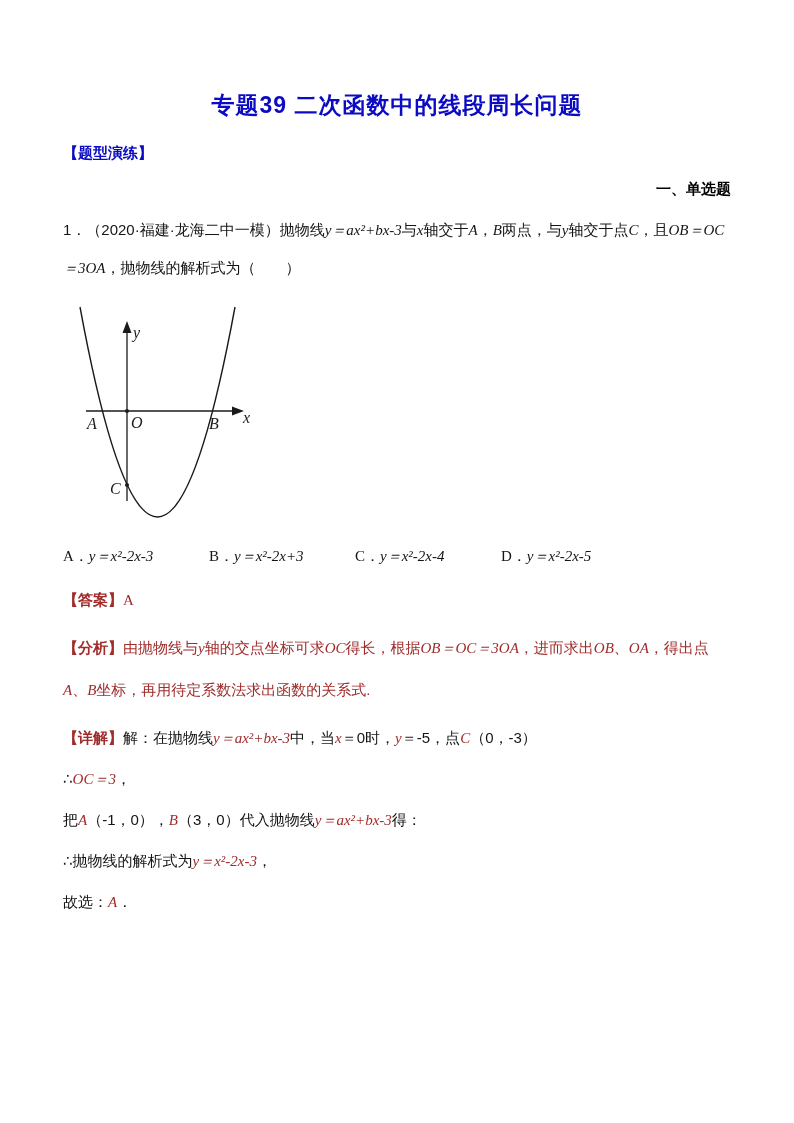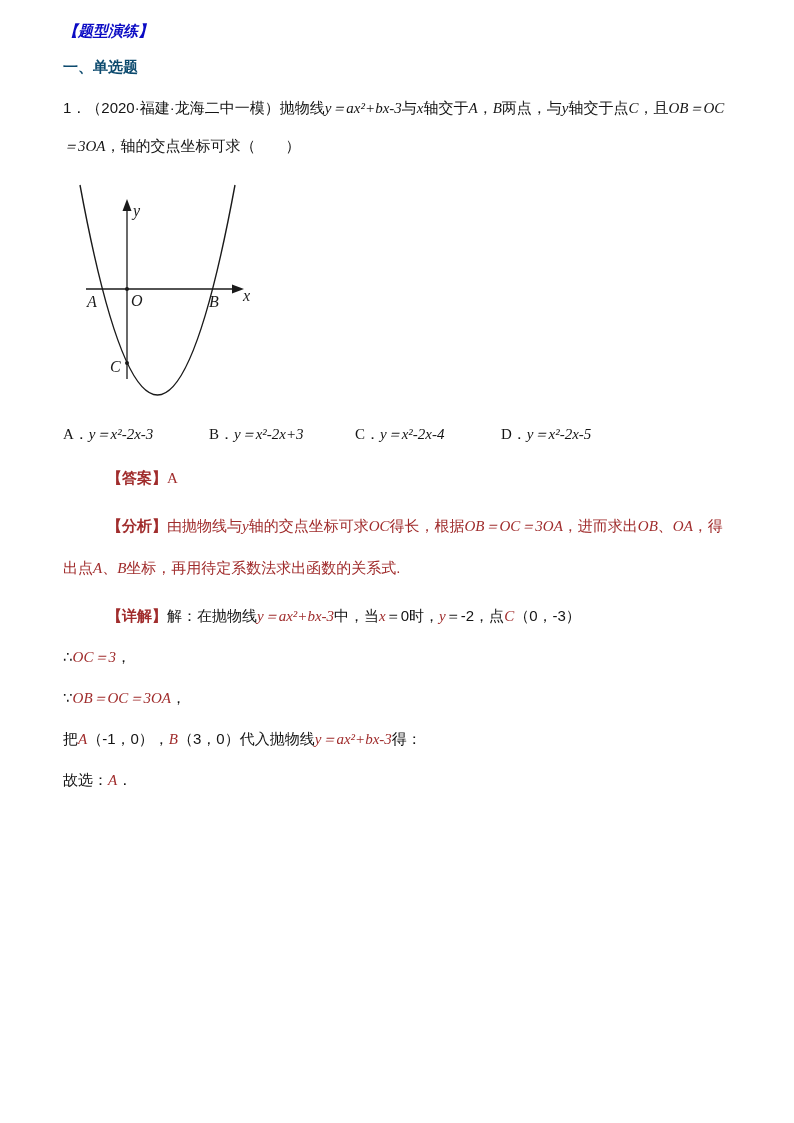--- a/index.html
+++ b/index.html
@@ -20,42 +20,42 @@
     color:#0b0bc4;
     letter-spacing:1px;
     line-height:34px;
   }
   .section-header{
     margin-top:20px;
     font-size:15px;
     font-weight:bold;
     color:#0b0bc4;
     line-height:22px;
-    font-style:italic;
   }
   .subsection{
     margin-top:15px;
     font-weight:bold;
-    color:#0c4a6e;
+    color:#000000;
     line-height:20px;
+    text-align:right;
   }
   .question{
     margin-top:12px;
     line-height:38px;
     color:#151515;
   }
   .mi{
     font-family:"Liberation Serif","DejaVu Serif",serif;
     font-style:italic;
   }
   .sr{
     font-family:"Liberation Serif","DejaVu Serif",serif;
   }
   .red{color:#a02c2c;}
-  .rl{color:#a02c2c;font-weight:bold;margin-left:44px;}
+  .rl{color:#a02c2c;font-weight:bold;}
   .figure{margin-top:2px;}
   .figure svg{display:block;margin-left:-10px;}
   .fig-label{
     font-family:"Liberation Serif","DejaVu Serif",serif;
     font-style:italic;
     font-size:16px;
     fill:#1a1a1a;
   }
   .options{
     display:flex;
@@ -76,26 +76,27 @@
     margin:0 0 17px 0;
     line-height:23px;
   }
   .solution{margin-top:4px;}
 </style>
 </head>
 <body>
 
 <main class="content">
 
+  <h1 class="title">专题39 二次函数中的线段周长问题</h1>
 
   <div class="section-header">【题型演练】</div>
 
   <div class="subsection">一、单选题</div>
 
-  <p class="question"><span>1．（2020·福建·龙海二中一模）抛物线</span><span class="mi">y＝ax²+bx-3</span><span>与</span><span class="mi">x</span><span>轴交于</span><span class="mi">A</span><span>，</span><span class="mi">B</span><span>两点，与</span><span class="mi">y</span><span>轴交于点</span><span class="mi">C</span><span>，且</span><span class="mi">OB＝OC＝3OA</span><span>，轴的交点坐标可求（　　）</span></p>
+  <p class="question"><span>1．（2020·福建·龙海二中一模）抛物线</span><span class="mi">y＝ax²+bx-3</span><span>与</span><span class="mi">x</span><span>轴交于</span><span class="mi">A</span><span>，</span><span class="mi">B</span><span>两点，与</span><span class="mi">y</span><span>轴交于点</span><span class="mi">C</span><span>，且</span><span class="mi">OB＝OC＝3OA</span><span>，抛物线的解析式为（　　）</span></p>
 
   <div class="figure">
     <svg width="272" height="228" viewBox="50 278 272 228" xmlns="http://www.w3.org/2000/svg">
 
       <line x1="83" y1="387" x2="232" y2="387" stroke="#1a1a1a" stroke-width="1.3"></line>
       <polygon points="241,387 229,382.5 229,391.5" fill="#1a1a1a"></polygon>
 
       <line x1="124" y1="306" x2="124" y2="477" stroke="#1a1a1a" stroke-width="1.3"></line>
       <polygon points="124,297 119.5,309 128.5,309" fill="#1a1a1a"></polygon>
 
@@ -118,20 +119,20 @@
     <div class="opt"><span class="sr">B．</span><span class="mi">y＝x²-2x+3</span></div>
     <div class="opt"><span class="sr">C．</span><span class="mi">y＝x²-2x-4</span></div>
     <div class="opt"><span class="sr">D．</span><span class="mi">y＝x²-2x-5</span></div>
   </div>
 
   <p class="answer-line"><span class="rl">【答案】</span><span class="sr red">A</span></p>
 
   <p class="analysis"><span class="rl">【分析】</span><span class="red">由抛物线与</span><span class="mi red">y</span><span class="red">轴的交点坐标可求</span><span class="mi red">OC</span><span class="red">得长，根据</span><span class="mi red">OB＝OC＝3OA</span><span class="red">，进而求出</span><span class="mi red">OB</span><span class="red">、</span><span class="mi red">OA</span><span class="red">，得出点</span><span class="mi red">A</span><span class="red">、</span><span class="mi red">B</span><span class="red">坐标，再用待定系数法求出函数的关系式.</span></p>
 
   <div class="solution">
-    <p><span class="rl">【详解】</span><span>解：在抛物线</span><span class="mi red">y＝ax²+bx-3</span><span>中，当</span><span class="mi red">x</span><span>＝0时，</span><span class="mi red">y</span><span>＝-2，点</span><span class="mi red">C</span><span>（0，-3）</span></p>
+    <p><span class="rl">【详解】</span><span>解：在抛物线</span><span class="mi red">y＝ax²+bx-3</span><span>中，当</span><span class="mi red">x</span><span>＝0时，</span><span class="mi red">y</span><span>＝-5，点</span><span class="mi red">C</span><span>（0，-3）</span></p>
     <p><span>∴</span><span class="mi red">OC＝3</span><span>，</span></p>
-    <p><span>∵</span><span class="mi red">OB＝OC＝3OA</span><span>，</span></p>
     <p><span>把</span><span class="mi red">A</span><span>（-1，0），</span><span class="mi red">B</span><span>（3，0）代入抛物线</span><span class="mi red">y＝ax²+bx-3</span><span>得：</span></p>
+    <p><span>∴抛物线的解析式为</span><span class="mi red">y＝x²-2x-3</span><span>，</span></p>
     <p><span>故选：</span><span class="mi red">A</span><span>．</span></p>
   </div>
 
 </main>
 
 </body></html>

